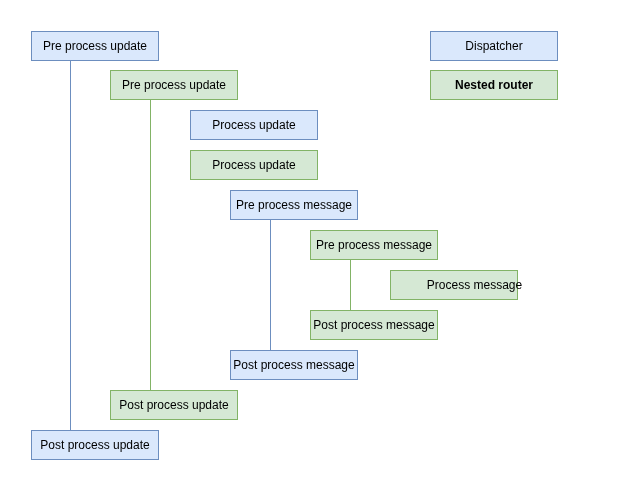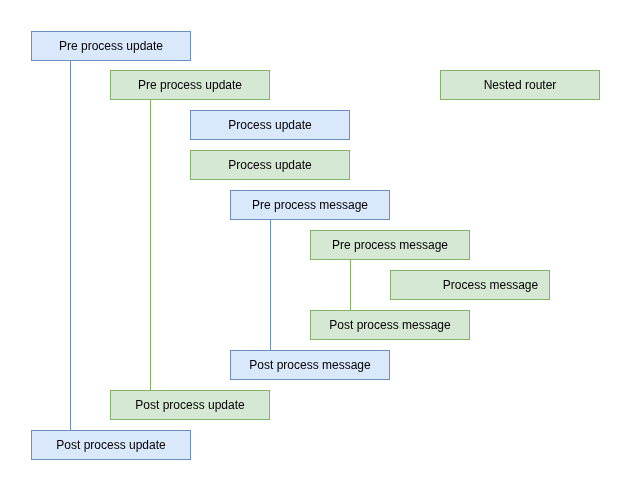--- a/index.html
+++ b/index.html
@@ -7,21 +7,21 @@
   .canvas {
     position: relative;
     width: 621px;
     height: 491px;
     background: #ffffff;
     overflow: hidden;
     font-family: "Liberation Sans", sans-serif;
   }
   .node {
     position: absolute;
-    width: 160px;
+    width: 128px;
     height: 30px;
     box-sizing: border-box;
     border: 1px solid #000;
     display: flex;
     align-items: center;
     justify-content: center;
     font-size: 12px;
     color: #000000;
     white-space: nowrap;
     z-index: 2;
@@ -51,15 +51,16 @@
   <div class="node outer" style="left:190px; top:110px;">Process update</div>
   <div class="node inner" style="left:190px; top:150px;">Process update</div>
   <div class="node outer" style="left:230px; top:190px;">Pre process message</div>
   <div class="node inner" style="left:310px; top:230px;">Pre process message</div>
   <div class="node inner" style="left:390px; top:270px;padding-left:41px;">Process message</div>
   <div class="node inner" style="left:310px; top:310px;">Post process message</div>
   <div class="node outer" style="left:230px; top:350px;">Post process message</div>
   <div class="node inner" style="left:110px; top:390px;">Post process update</div>
   <div class="node outer" style="left:31px;  top:430px;">Post process update</div>
 
-  <div class="node inner" style="left:440px; top:70px;">Nested router</div>
+  <div class="node outer" style="left:430px; top:31px;">Dispatcher</div>
+  <div class="node inner" style="left:430px; top:70px;font-weight:bold;">Nested router</div>
 
 </div>
 
 </body></html>

